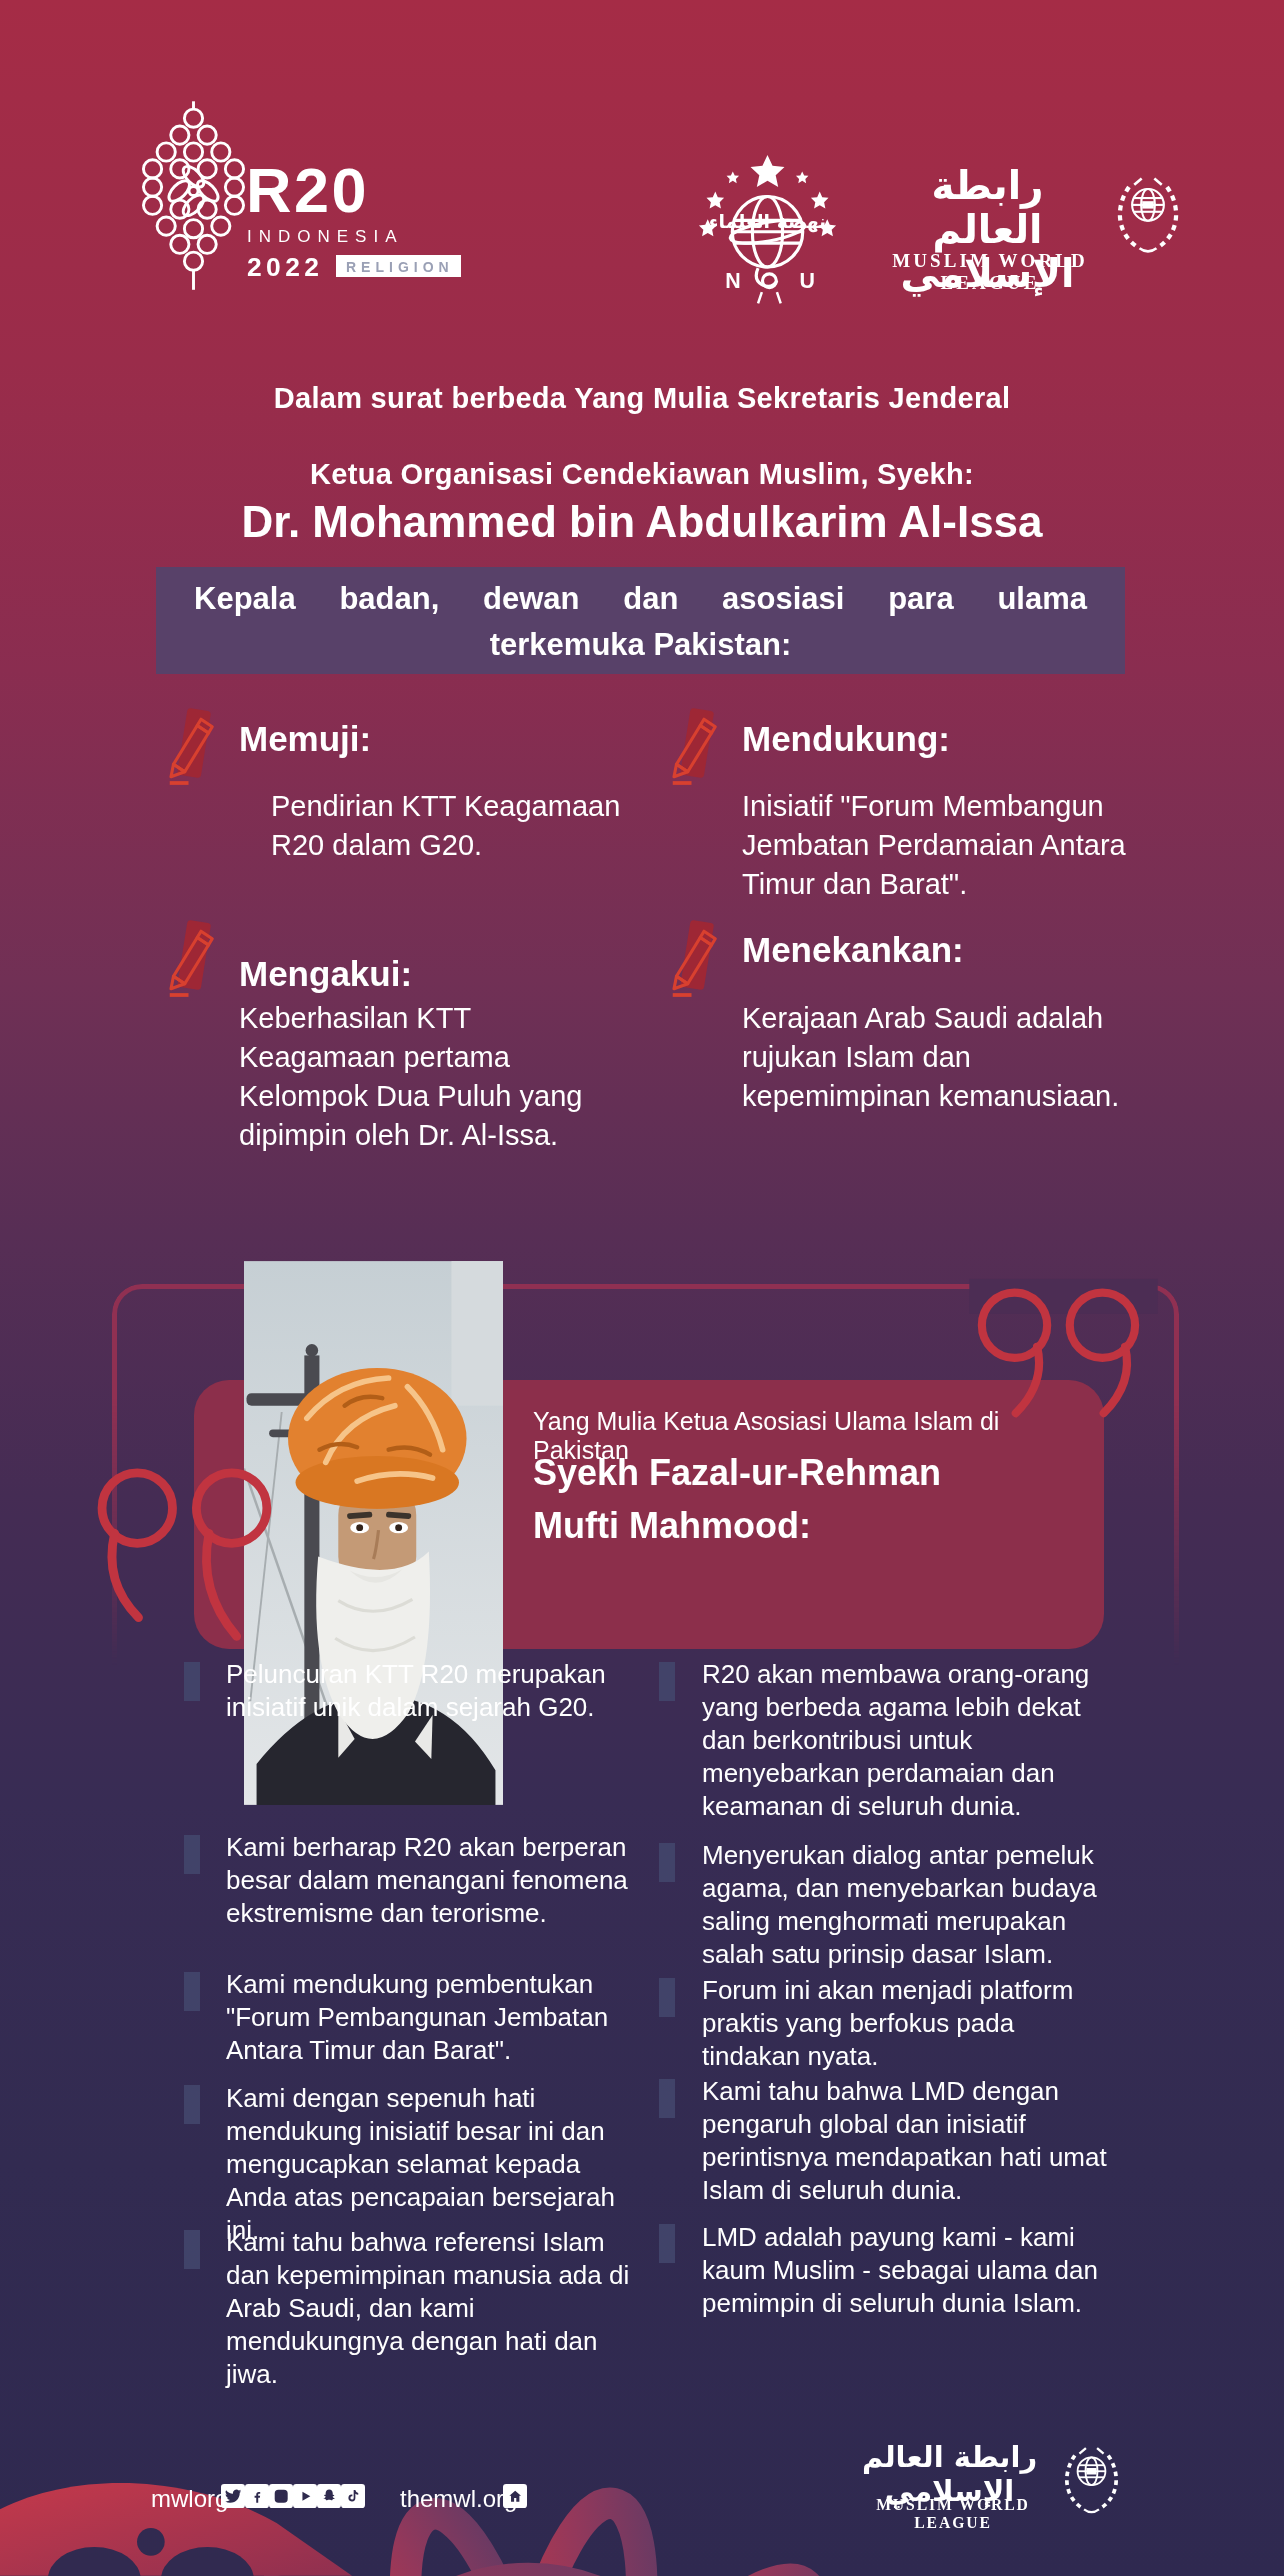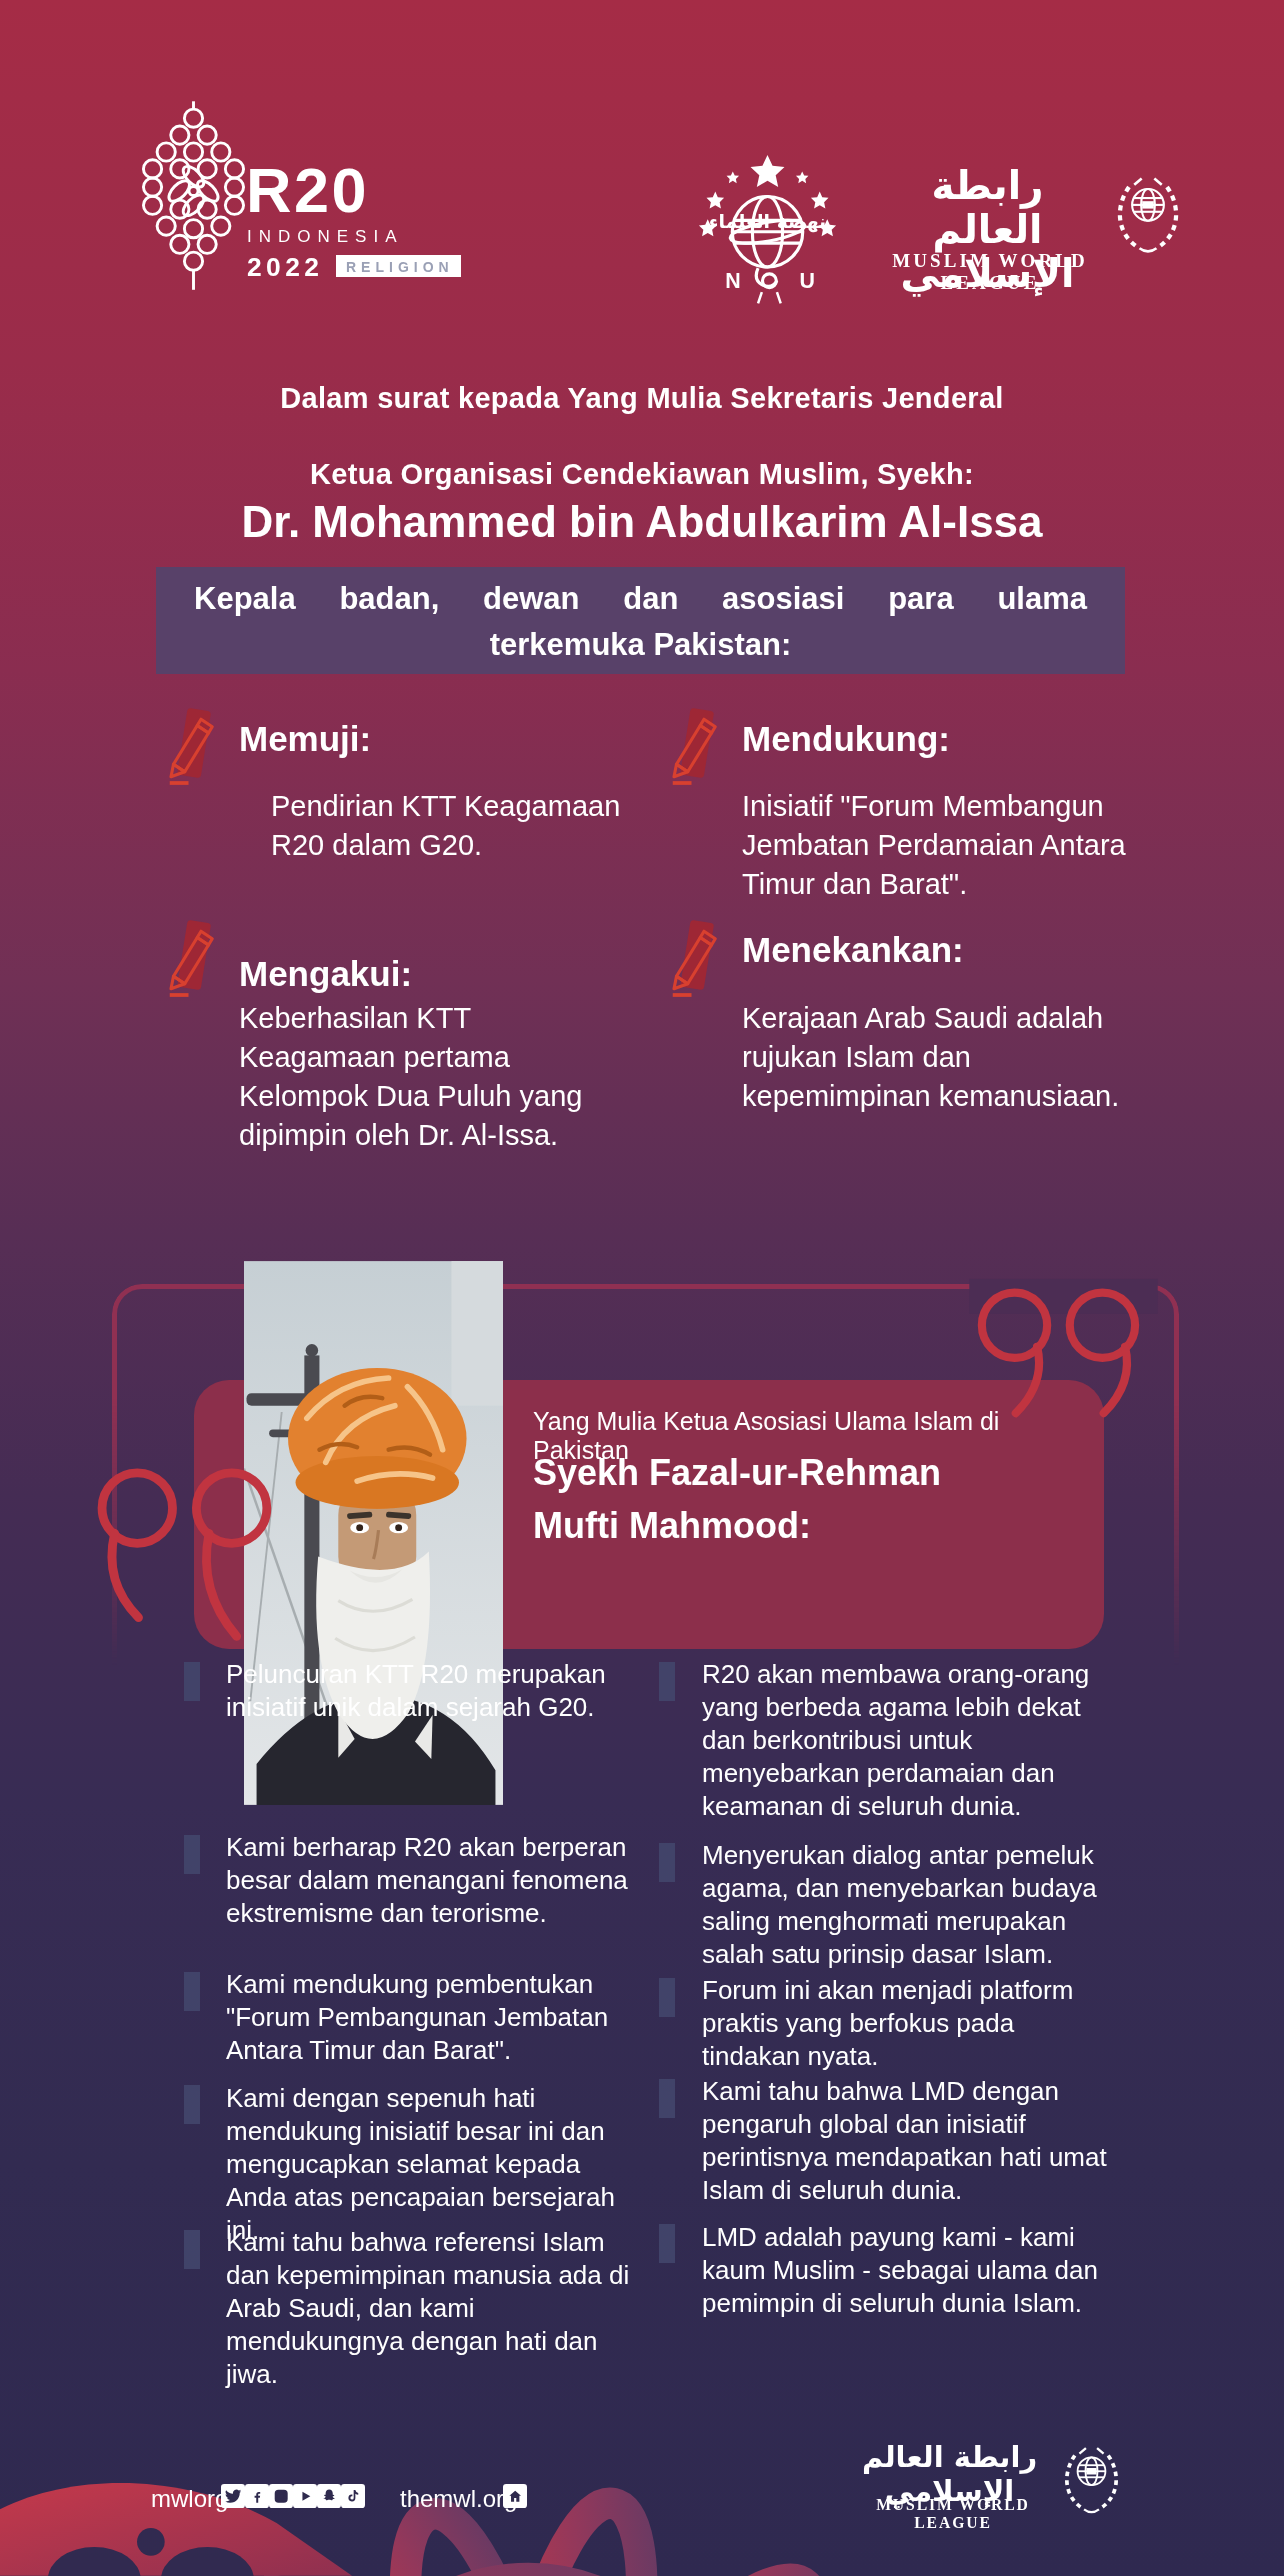--- a/index.html
+++ b/index.html
@@ -146,21 +146,21 @@
   </div>
 
   <div class="abs" style="left:871px;top:151px;width:314px;height:145px;">
     <div class="abs arabic" style="left:0;top:12.6px;width:233px;text-align:center;font-size:39px;font-weight:700;line-height:44px;">رابطة العالم الإسلامي</div>
     <div class="abs serifcaps" style="left:0;top:99px;width:238px;text-align:center;font-size:19px;">MUSLIM WORLD LEAGUE</div>
     <svg class="abs" style="left:240px;top:11.3px" width="74" height="108" viewBox="0 0 140 170">
       <use href="#mwl-emblem"></use>
     </svg>
   </div>
 
-  <div class="abs hdr-line" style="left:0;top:382px;">Dalam surat kepada Yang Mulia Sekretaris Jenderal</div>
+  <div class="abs hdr-line" style="left:0;top:382px;">Dalam surat berbeda Yang Mulia Sekretaris Jenderal</div>
   <div class="abs hdr-line" style="left:0;top:458px;">Ketua Organisasi Cendekiawan Muslim, Syekh:</div>
   <div class="abs band">
     <div class="abs band-l1">Kepala badan, dewan dan asosiasi para ulama</div>
     <div class="abs band-l2">terkemuka Pakistan:</div>
   </div>
 
   <div class="abs hdr-name" style="left:0;top:497px;">Dr. Mohammed bin Abdulkarim Al-Issa</div>
 
   <svg class="abs" style="left:161px;top:704px" width="60" height="88" viewBox="0 0 96 140">
     <rect x="34" y="8" width="38" height="108" rx="5" fill="#9E2735" transform="rotate(9 53 62)"></rect>

